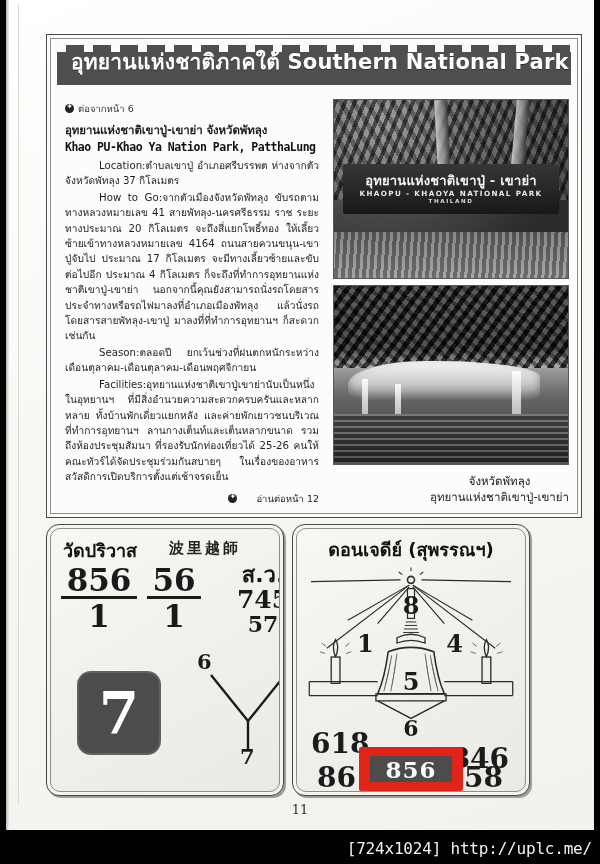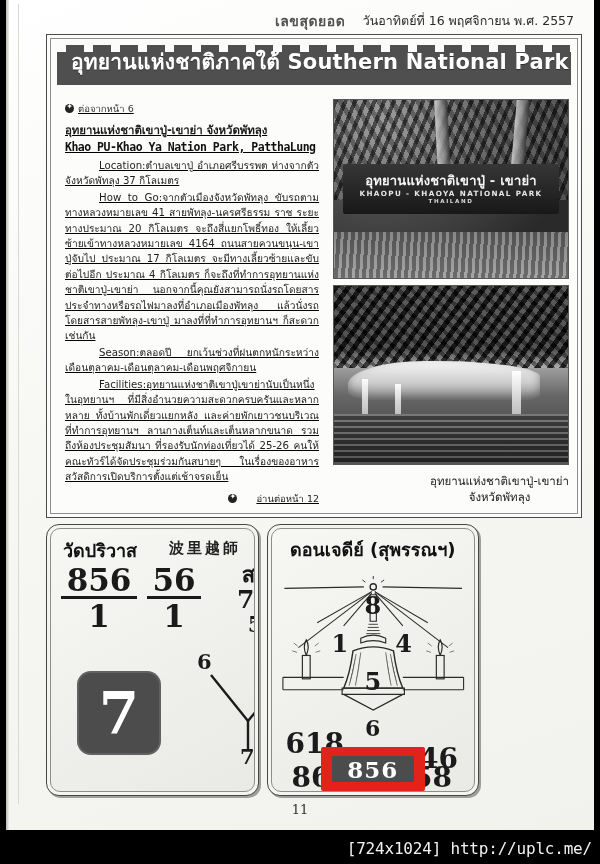--- a/index.html
+++ b/index.html
@@ -90,21 +90,20 @@
   }
 
   
   #article-body {
     position:absolute; left:6px; top:56px; right:6px; bottom:4px;
     display:flex;
   }
   #col-text {
     width:278px; padding:6px 8px 0 8px;
     position:relative;
-    text-decoration:underline;
   }
   #col-photos {
     flex:1; padding:4px 2px 0 6px;
     display:flex; flex-direction:column; align-items:flex-end;
   }
 
   
   .cont-line {
     display:flex; align-items:center; gap:4px;
     font-size:9.5px; color:#333; margin-bottom:5px;
@@ -216,21 +215,21 @@
       repeating-linear-gradient(180deg, rgba(235,235,235,.22) 0 2px, rgba(25,25,25,.38) 2px 6px),
       linear-gradient(180deg,#5a5a5a,#2b2b2b);
   }
   #photo-caption {
     text-align:center; font-size:11.5px; line-height:16px; color:#1a1a1a;
     margin-top:2px;
   }
 
   
   #panels {
-    position:absolute; left:40px; top:524px; width:433px; height:272px;
+    position:absolute; left:40px; top:524px; width:484px; height:272px;
     display:flex; gap:8px;justify-content:flex-end;
   }
   .panel {
     flex:1; position:relative;
     border:1px solid #454545; border-radius:13px;
     background:#f4f4f1;
     padding:3px;
     box-shadow: 2px 2px 0 rgba(0,0,0,.35);
   }
   .panel-inner {
@@ -348,24 +347,20 @@
   }
 </style>
 </head>
 <body>
 
 <div id="page-sheet">
 
   <div id="sheet-edge-left"></div>
   <div id="sheet-fold"></div>
 
-  <div id="masthead">
-    <div id="paper-name">เลขสุดยอด</div>
-    <div id="issue-date">วันอาทิตย์ที่ 16 พฤศจิกายน พ.ศ. 2557</div>
-  </div>
 
   <div id="article-frame">
     <div id="article-frame-inner">
 
       <div id="title-banner">
         <span id="banner-title">อุทยานแห่งชาติภาคใต้ Southern National Park</span>
       </div>
 
       <div id="article-body">
 
@@ -407,22 +402,22 @@
           <div class="photo" id="photo-falls">
             <div class="canopy"></div>
             <div class="ledge"></div>
             <div class="fall-a"></div>
             <div class="fall-b"></div>
             <div class="fall-c"></div>
             <div class="pool"></div>
           </div>
 
           <div id="photo-caption">
+            <div>จังหวัดพัทลุง</div>
             <div>อุทยานแห่งชาติเขาปู่-เขาย่า</div>
-            <div>จังหวัดพัทลุง</div>
           </div>
         </div>
 
       </div>
     </div>
   </div>
 
   <div id="panels">
 
     <div class="panel">

